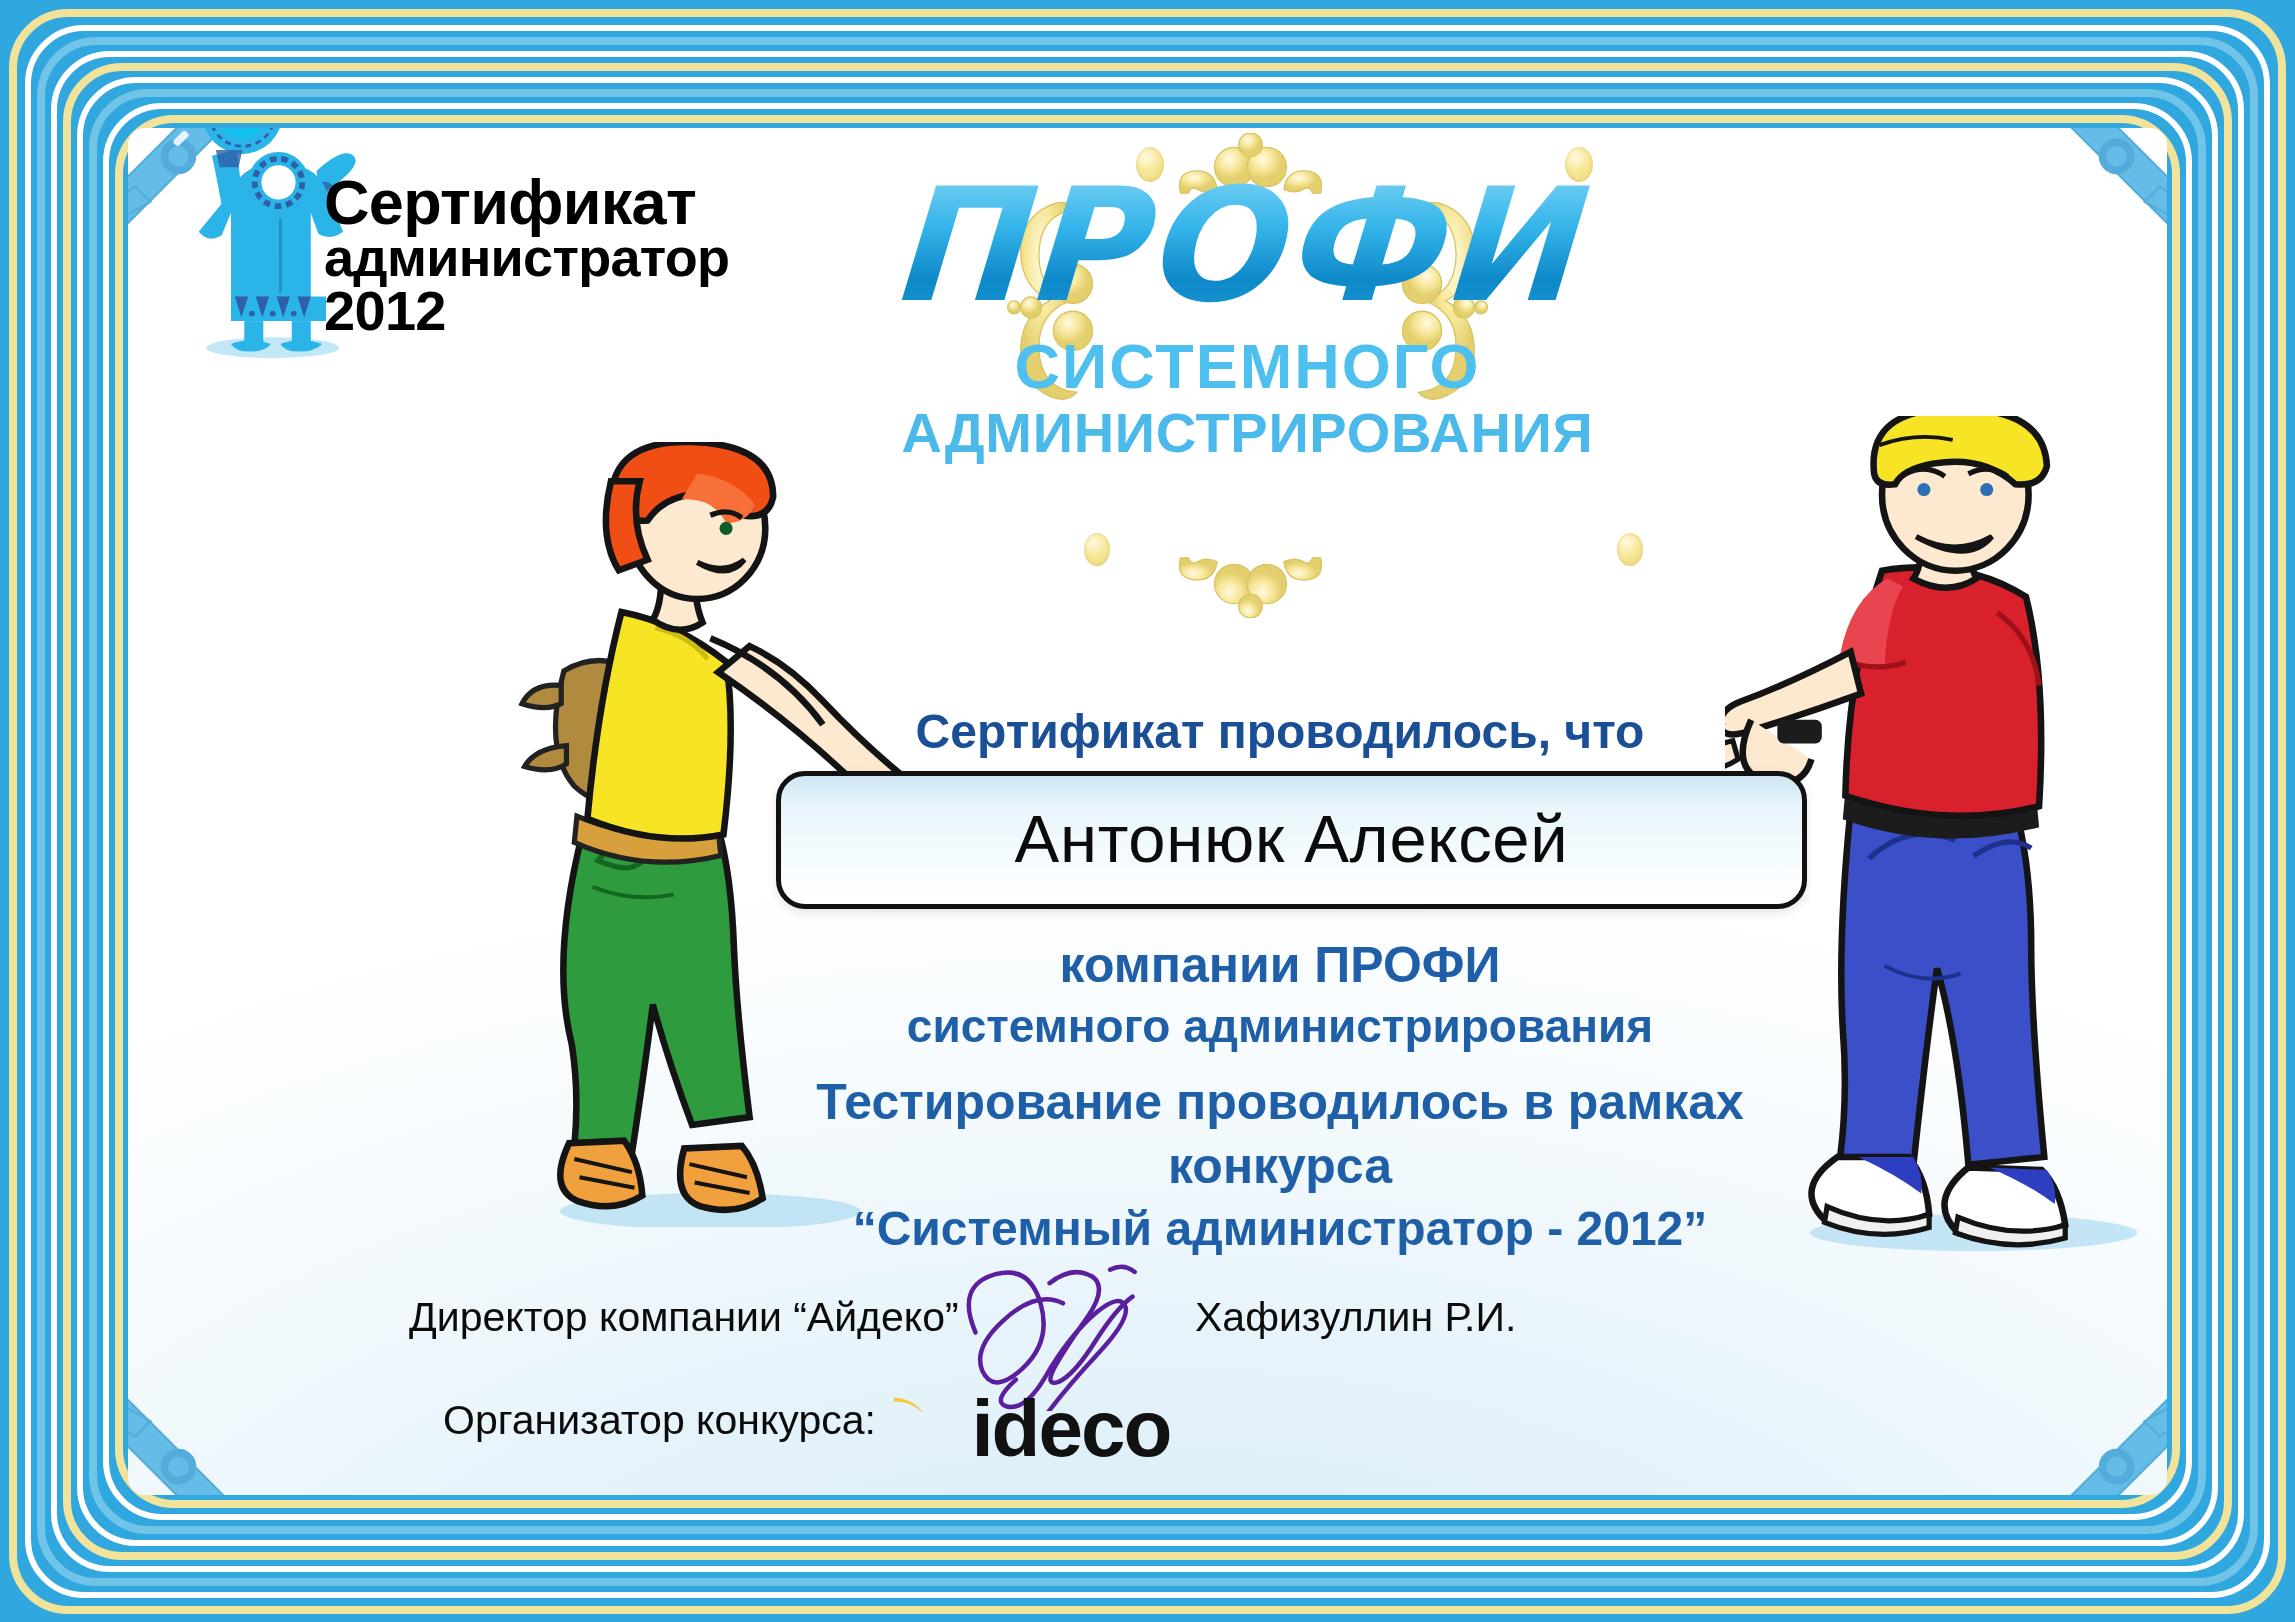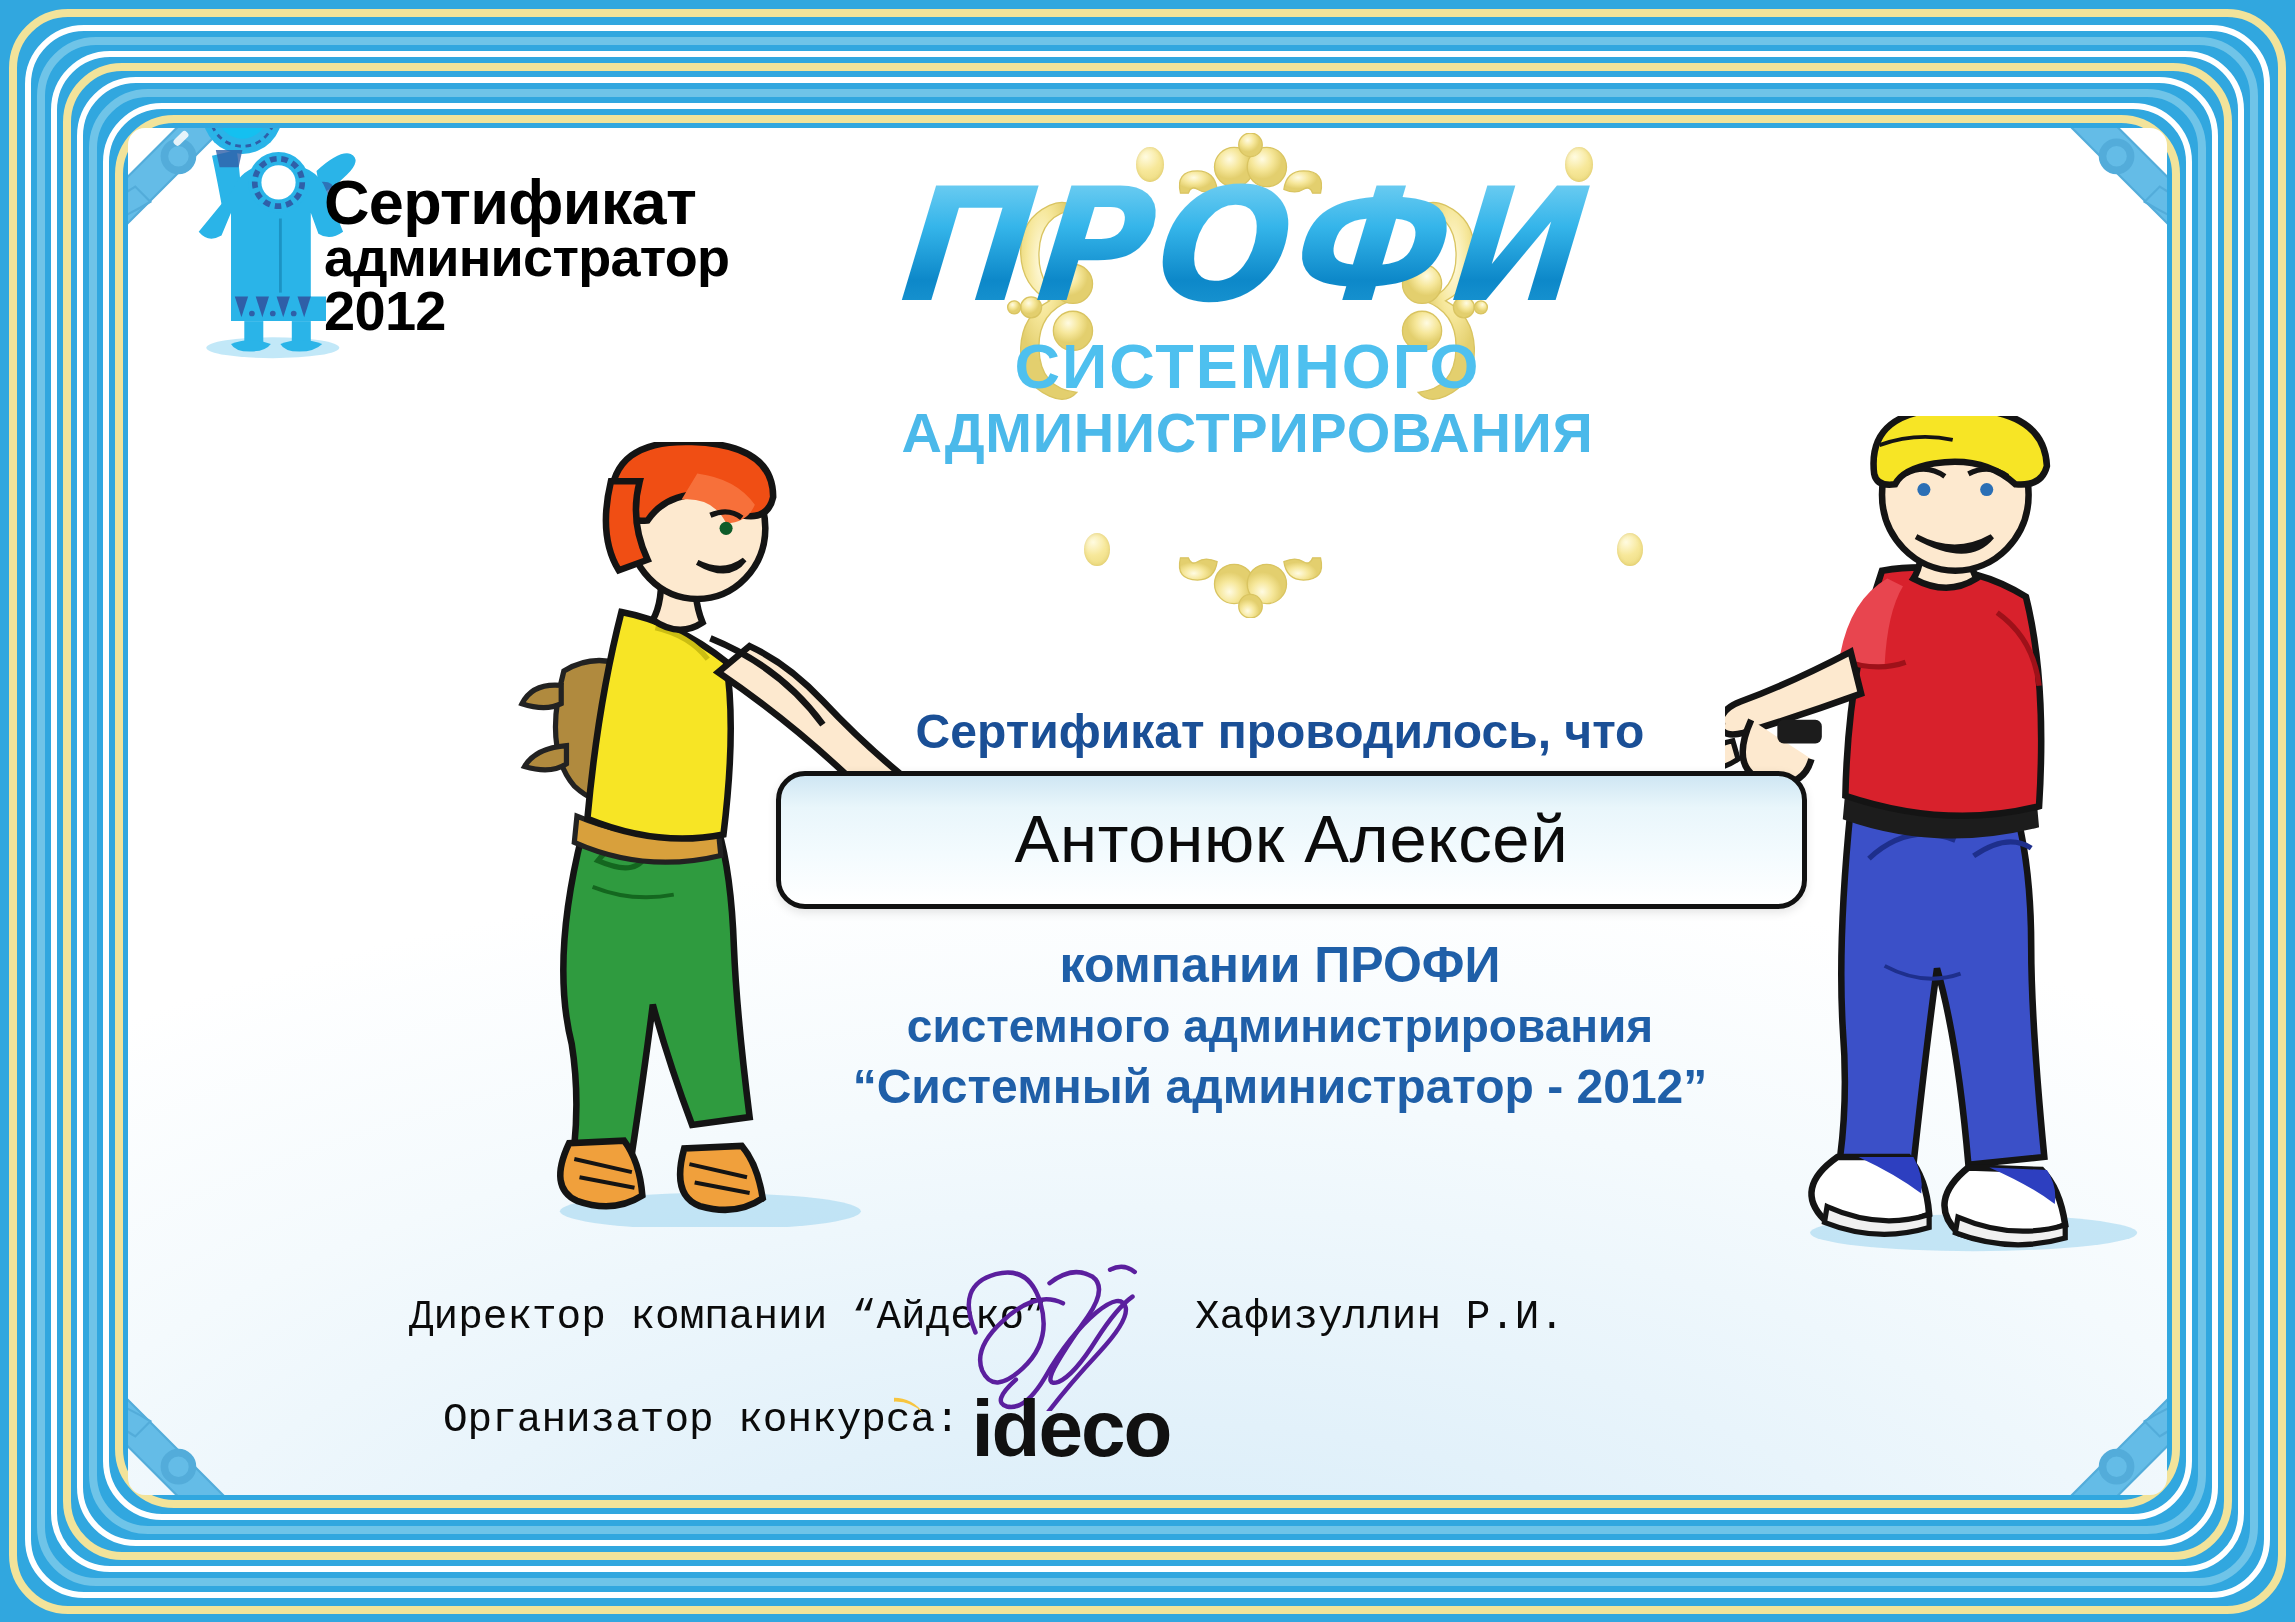--- a/index.html
+++ b/index.html
@@ -110,21 +110,21 @@
   .body-lines{
     position:absolute;left:589px;top:805px;width:1126px;text-align:center;
     color:#1f5fa8;font-weight:bold;line-height:1.28;
   }
   .bl-a{font-size:50px;}
   .bl-b{font-size:46px;}
   .bl-c{font-size:50px;margin-top:14.4px;}
   .bl-d{font-size:48px;}
 
   
-  .rowlabel{position:absolute;color:#0b0b0b;font-size:41px;font-family:Liberation Mono, monospace;}
+  .rowlabel{position:absolute;color:#0b0b0b;font-size:41px;}
   .sig-label{left:281px;top:1166px;}
   .sig-name {left:1067px;top:1166px;}
   .signature{position:absolute;left:805px;top:1126px;width:242px;height:157px;}
   .signature svg{width:100%;height:100%;}
 
   
   .org-label{left:281px;top:1269px;margin-left:34px;}
   .ideco{position:absolute;left:717px;top:1243px;width:327px;height:124px;
          display:flex;align-items:center;gap:14.4px;}
   .ideco-mark{width:98px;height:98px;flex:0 0 98px;}
@@ -390,20 +390,21 @@
 
     <div class="confirm">Сертификат проводилось, что</div>
 
     <div class="nameplate">
       <span>Антонюк Алексей</span>
     </div>
 
     <div class="body-lines">
       <div class="bl-a">компании ПРОФИ</div>
       <div class="bl-b">системного администрирования</div>
+      <div class="bl-c">Тестирование проводилось в рамках конкурса</div>
       <div class="bl-d">“Системный администратор - 2012”</div>
     </div>
 
     <div class="rowlabel sig-label">Директор компании “Айдеко”</div>
     <div class="signature">
       <svg viewBox="0 0 200 140">
         <g fill="none" stroke="#5b1f9e" stroke-width="4" stroke-linecap="round">
           <path d="M30 70 q-18 -42 18 -52 q30 -8 40 26 q10 34 -16 58 q-26 24 -36 2 q-8 -20 18 -44 q30 -28 54 -16"></path>
           <path d="M66 112 q-22 20 -8 24 q16 4 34 -26 q22 -38 46 -58 q22 -18 26 -4 q2 12 -24 40 q-28 30 -46 54"></path>
           <path d="M96 26 q20 -16 38 -6 q14 10 -4 36 q-20 28 -30 46 q-8 16 4 12 q14 -6 34 -38 q18 -28 32 -38"></path>

